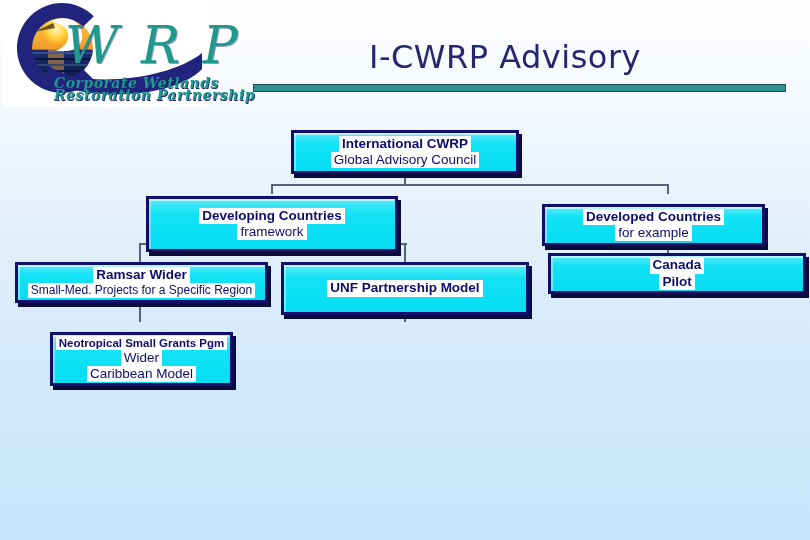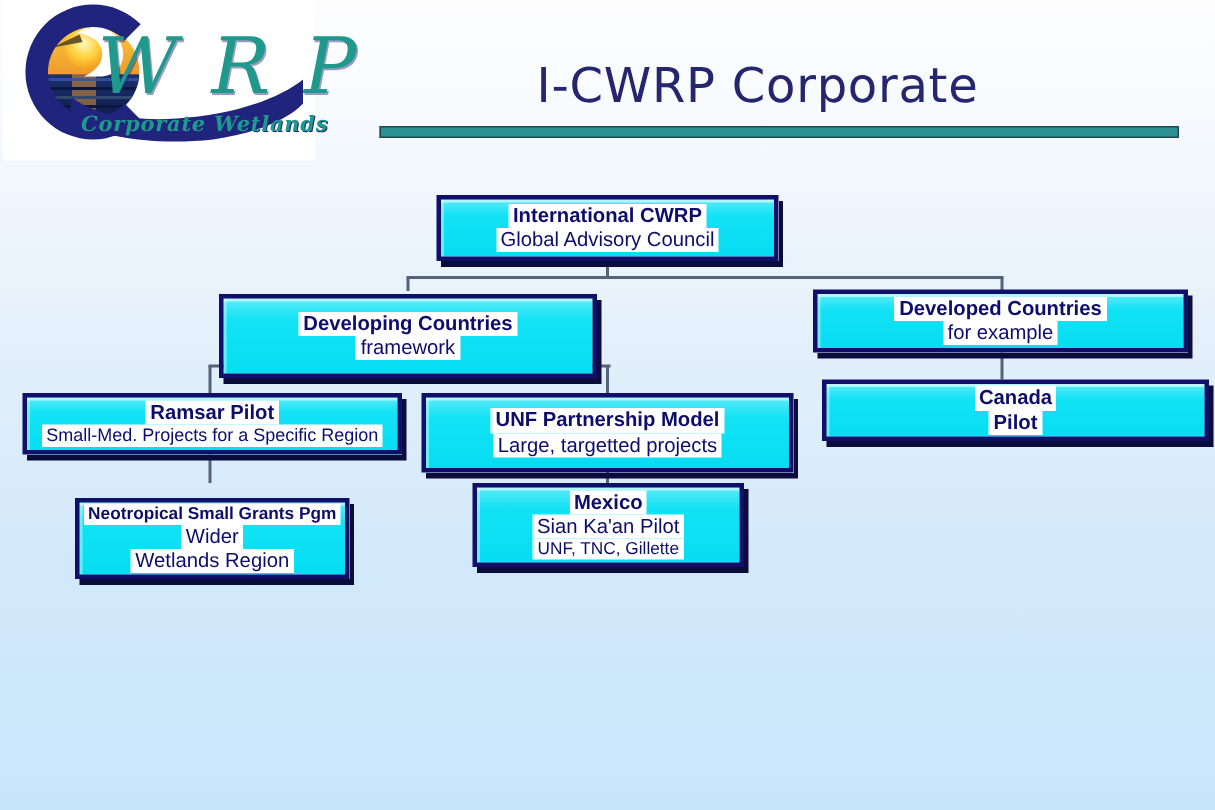--- a/index.html
+++ b/index.html
@@ -47,21 +47,21 @@
     background:#ffffff;color:#0d0d6b;padding:0 3px;line-height:1.22;
     font-size:13.5px;white-space:nowrap;width:max-content;max-width:none;
   }
   .ln.b{font-weight:bold;}
   .ln.t-sm{font-weight:bold;font-size:11.5px;}
   .ln.sm{font-size:12px;}
   .ln.xs{font-size:11.5px;}
 
   #node-international{left:291px;top:130px;width:228px;height:44px;}
   #node-developing  {left:146px;top:196px;width:252px;height:56px;}
-  #node-developed   {left:542px;top:193px;width:250px;height:42px;}
+  #node-developed   {left:542px;top:204px;width:223px;height:42px;}
   #node-ramsar      {left:15px; top:262px;width:253px;height:41px;}
   #node-unf         {left:281px;top:262px;width:248px;height:53px;}
   #node-canada      {left:548px;top:253px;width:258px;height:41px;}
   #node-neotropical {left:50px; top:332px;width:183px;height:54px;}
   #node-mexico      {left:315px;top:322px;width:181px;height:56px;}
 
   #c1 {left:404px;top:174px;width:2px;height:11px;}
   #c2 {left:271px;top:184px;width:398px;height:2px;}
   #c3 {left:271px;top:185px;width:2px;height:9px;}
   #c4 {left:667px;top:185px;width:2px;height:9px;}
@@ -105,23 +105,24 @@
         <rect x="27" y="63" width="62" height="2" fill="#33486f"></rect>
         <rect x="34" y="69" width="46" height="2" fill="#0a173f"></rect>
         <path d="M 47 21 C 60 12 76 18 78 33 C 79 43 73 49 64 50 L 52 50 C 61 46 65 40 64 33 C 63 26 56 22 47 21 Z" fill="#ffffff"></path>
         <path d="M 49 22 L 30 31 L 51 27 Z" fill="#6b5526"></path>
       </g>
       <path d="M 89.8 15.2 A 45 45 0 1 0 89.8 78.8 L 79.2 68.2 A 30 30 0 1 1 79.2 25.8 Z" fill="#20247c"></path>
       <path d="M 42 78 C 62 91 100 96 138 92 C 166 88 188 79 198 68 L 198 52 C 182 65 150 76 114 78 C 84 80 58 75 44 64 Z" fill="#20247c"></path>
     </svg>
     <span class="wrp-letters">W R P</span>
     <div class="tagline l1">Corporate Wetlands</div>
+    <div class="tagline l2">Restoration Partnership</div>
   </div>
 
-  <div class="page-title">I-CWRP Corporate</div>
+  <div class="page-title">I-CWRP Advisory</div>
   <div class="title-bar"></div>
 
   <div class="conn" id="c1"></div>
   <div class="conn" id="c2"></div>
   <div class="conn" id="c3"></div>
   <div class="conn" id="c4"></div>
   <div class="conn" id="c5"></div>
   <div class="conn" id="c6"></div>
   <div class="conn" id="c7"></div>
   <div class="conn" id="c8"></div>
@@ -138,39 +139,33 @@
     <div class="ln b">Developing Countries</div>
     <div class="ln">framework</div>
   </div>
 
   <div class="box" id="node-developed">
     <div class="ln b">Developed Countries</div>
     <div class="ln">for example</div>
   </div>
 
   <div class="box" id="node-ramsar">
-    <div class="ln b">Ramsar Pilot</div>
+    <div class="ln b">Ramsar Wider</div>
     <div class="ln sm">Small-Med. Projects for a Specific Region</div>
   </div>
 
   <div class="box" id="node-unf">
     <div class="ln b">UNF Partnership Model</div>
-    <div class="ln">Large, targetted projects</div>
   </div>
 
   <div class="box" id="node-canada">
     <div class="ln b">Canada</div>
     <div class="ln b">Pilot</div>
   </div>
 
   <div class="box" id="node-neotropical">
     <div class="ln t-sm">Neotropical Small Grants Pgm</div>
     <div class="ln">Wider</div>
-    <div class="ln">Wetlands Region</div>
+    <div class="ln">Caribbean Model</div>
   </div>
 
-  <div class="box" id="node-mexico">
-    <div class="ln b">Mexico</div>
-    <div class="ln">Sian Ka'an Pilot</div>
-    <div class="ln xs">UNF, TNC, Gillette</div>
-  </div>
 
 </div>
 
 </body></html>

